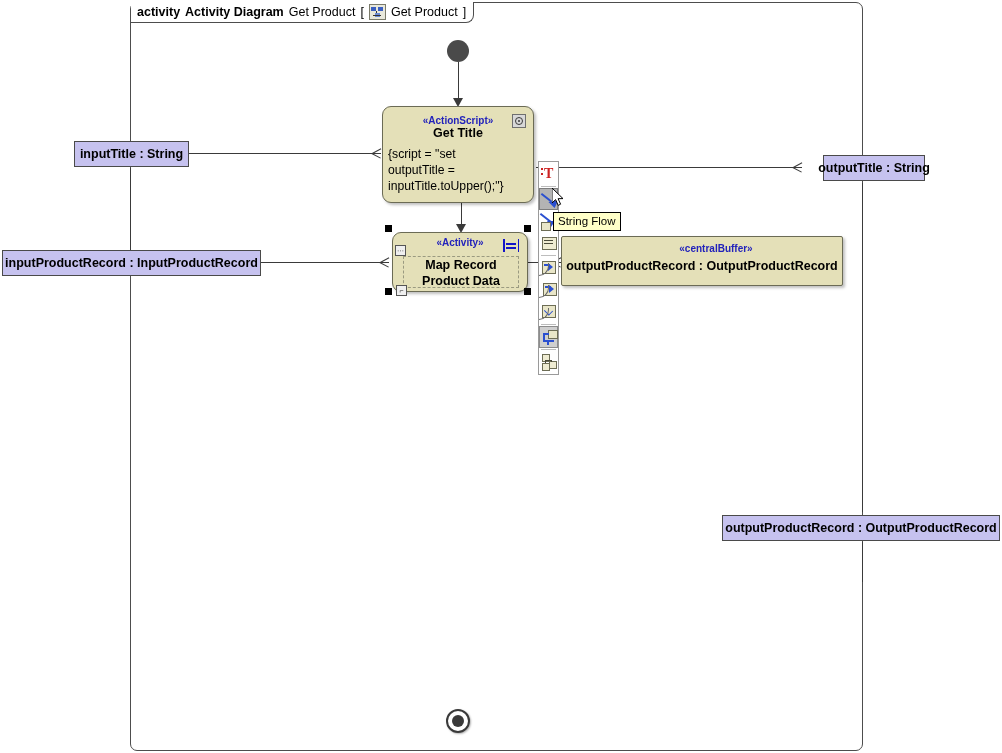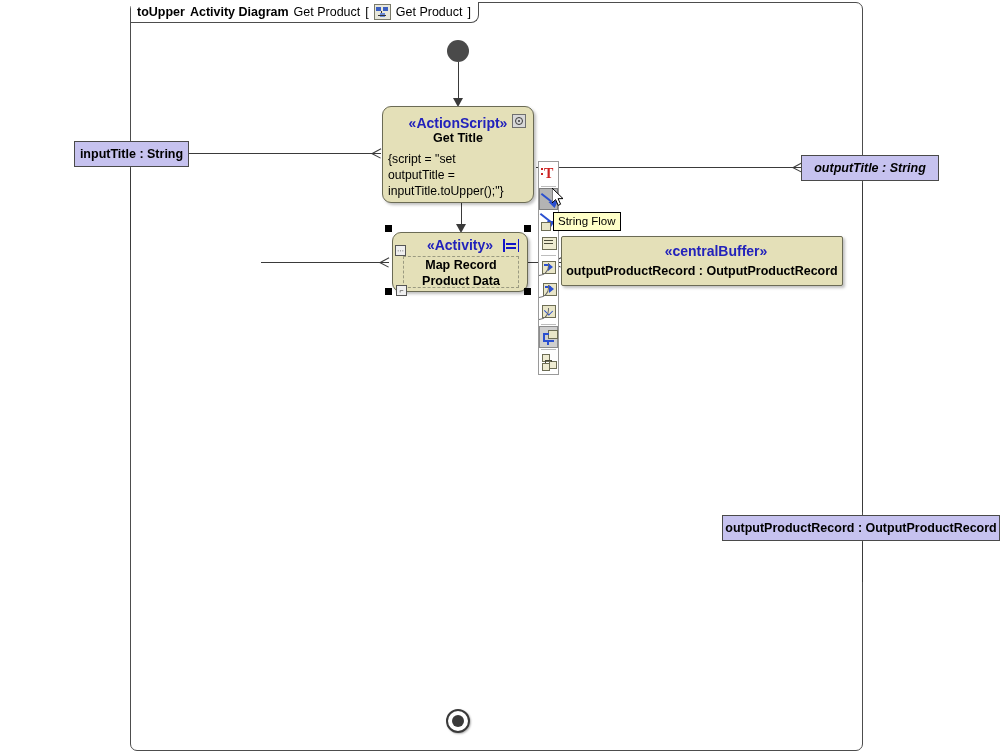--- a/index.html
+++ b/index.html
@@ -92,21 +92,21 @@
   
   .act {
     background: #e4e0b8;
     border: 1px solid #6b6b55;
     border-radius: 9px;
     box-shadow: 2px 2px 3px rgba(0,0,0,0.25);
     color: #000;
   }
   .stereo {
     color: #2222bb;
-    font-size: 14px;
+    font-size: 10px;
     font-weight: bold;
     text-align: center;
     font-style: normal;
   }
   .actname {
     font-size: 12.5px;
     font-weight: bold;
     text-align: center;
     color: #000;
   }
@@ -307,21 +307,21 @@
   .mouse-cursor svg { display:block; }
 </style>
 </head>
 <body>
 
 <div id="root">
 
   <div id="frame"></div>
 
   <div id="frame-title">
-    <span class="ft-bold">toUpper</span>
+    <span class="ft-bold">activity</span>
     <span class="ft-bold">Activity Diagram</span>
     <span class="ft-norm">Get Product</span>
     <span class="ft-norm">[</span>
     <span class="ft-icon">
       <i class="a"></i>
         <i class="b"></i>
         <i class="c"></i>
         <i class="e"></i>
         <i class="d"></i>
     </span>
@@ -388,22 +388,23 @@
   <div class="minibtn" style="left:395px; top:245px;">⋯</div>
   <div class="minibtn" style="left:396px; top:285px;">⌐</div>
 
   <div class="node act" style="left:561px; top:236px; width:282px; height:50px; border-radius:2px;">
     <div class="stereo" style="margin-top:6px;padding-left:28px;">«centralBuffer»</div>
     <div class="actname" style="margin-top:5px;">outputProductRecord : OutputProductRecord</div>
   </div>
 
   <div class="node param" style="left:74px; top:141px; width:115px; height:24px;">inputTitle : String</div>
 
-
-  <div class="node param" style="left:801px; top:155px; width:138px; height:24px;font-style:italic;">outputTitle : String</div>
+  <div class="node param" style="left:2px; top:250px; width:259px; height:24px;">inputProductRecord : InputProductRecord</div>
+
+  <div class="node param" style="left:823px; top:155px; width:102px; height:24px;">outputTitle : String</div>
 
   <div class="node param" style="left:722px; top:515px; width:278px; height:24px;">outputProductRecord : OutputProductRecord</div>
 
   <div class="final-outer" style="left:446px; top:709px;">
     <div class="final-inner" style="left:4px; top:4px;"></div>
   </div>
 
   <div id="palette">
 
     <div class="pal-item">

